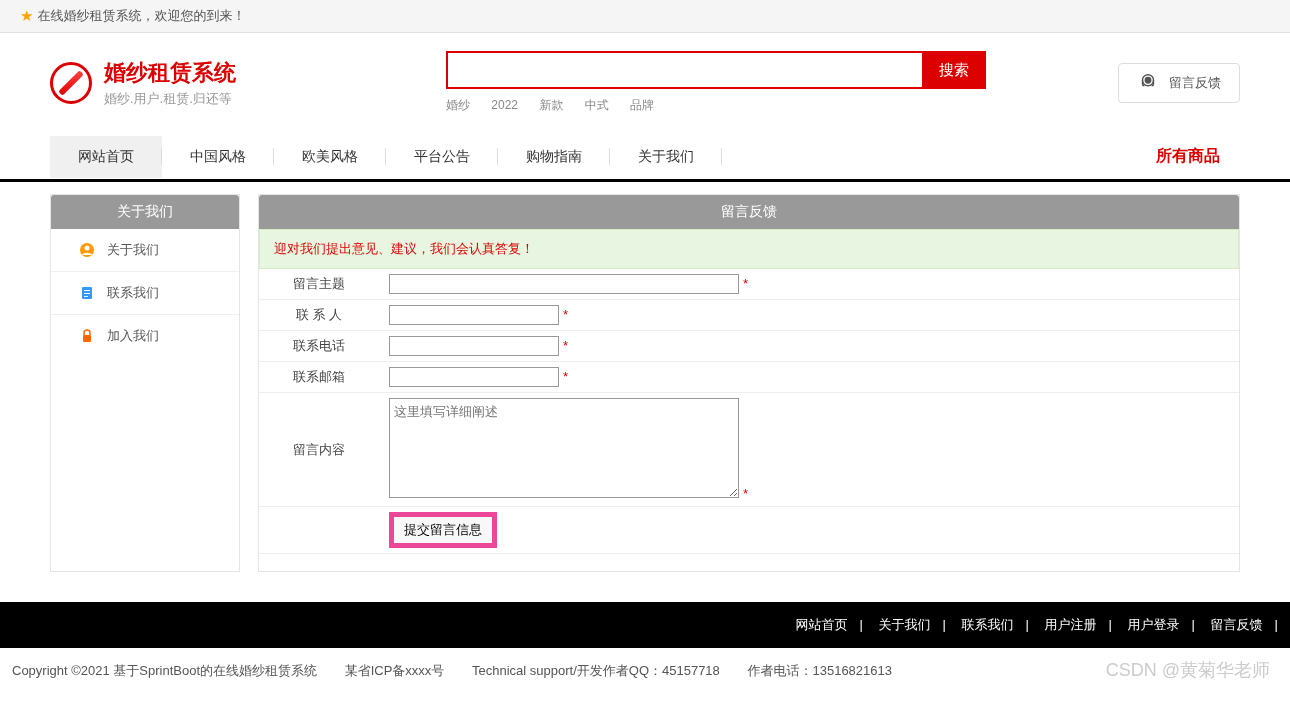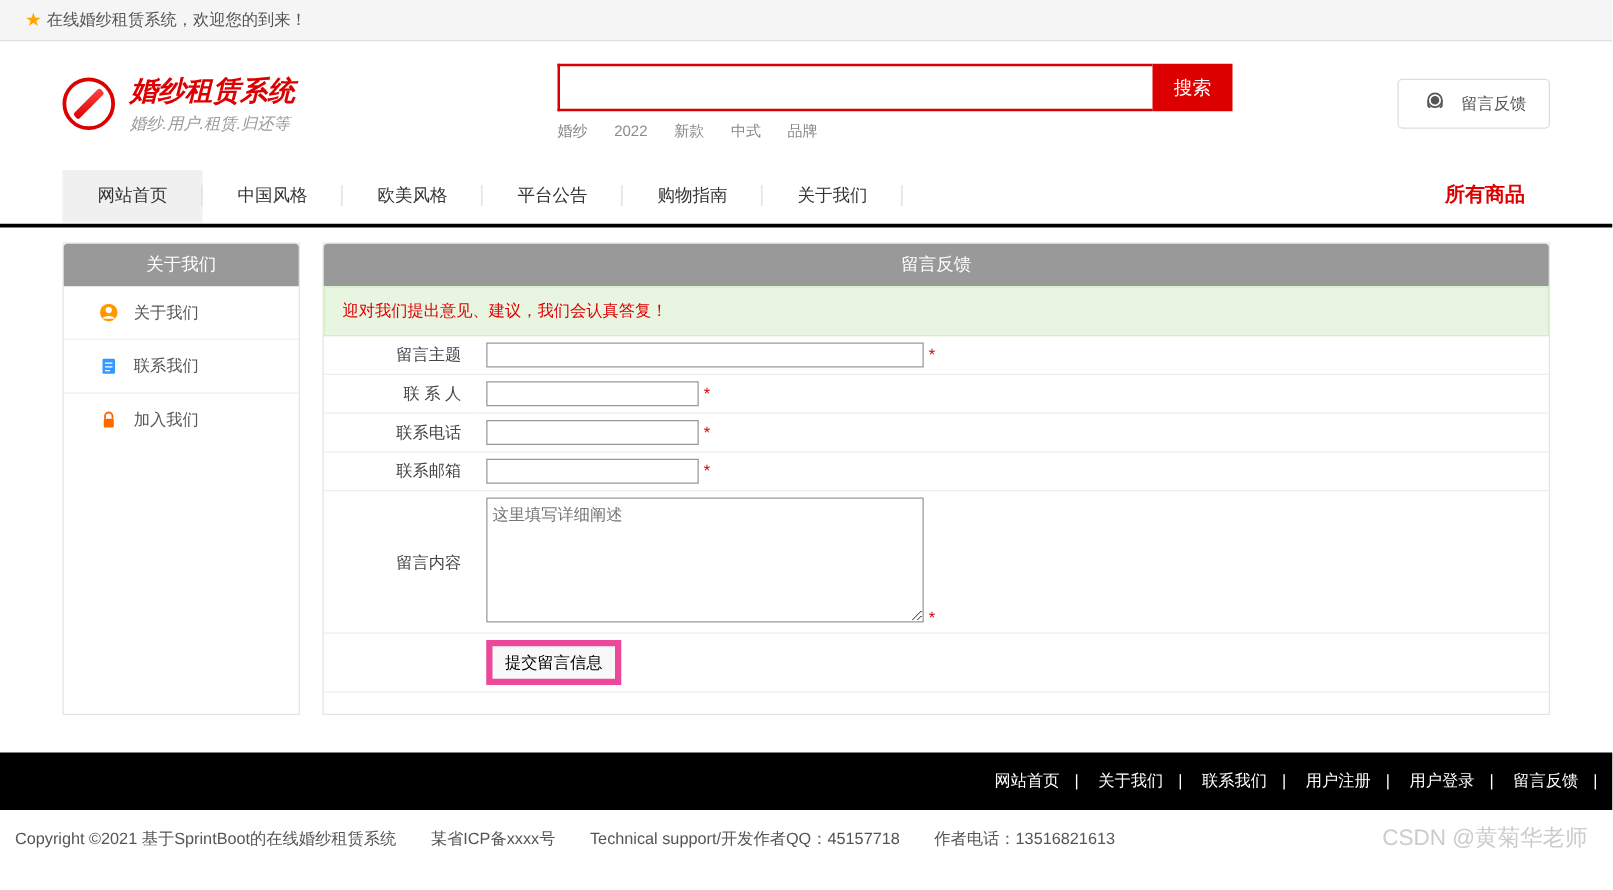--- a/index.html
+++ b/index.html
@@ -8,21 +8,21 @@
     
     .top-bar { background: #f5f5f5; border-bottom: 1px solid #e0e0e0; padding: 7px 20px; display: flex; justify-content: space-between; align-items: center; }
     .top-bar-left { display: flex; align-items: center; color: #555; }
     .star-icon { color: #ffa500; margin-right: 4px; font-size: 15px; }
     .top-bar-right { color: #888; font-size: 12px; }
     .top-bar-right a { color: #888; text-decoration: none; }
     .top-bar-right .sep { margin: 0 4px; color: #ccc; }
     
     
     .header { display: flex; align-items: center; padding: 18px 50px 10px 50px; gap: 30px; }
-    .logo-section { display: flex; align-items: center; gap: 12px; font-style: italic; }
+    .logo-section { display: flex; align-items: center; gap: 12px; }
     .logo-icon { width: 42px; height: 42px; border: 3px solid #d00; border-radius: 50%; position: relative; display: flex; align-items: center; justify-content: center; }
     .logo-icon::after { content: ''; position: absolute; width: 30px; height: 6px; background: linear-gradient(45deg, #d00, #f44); transform: rotate(-45deg); border-radius: 2px; }
     .logo-text { display: flex; flex-direction: column; }
     .logo-title { color: #d00; font-size: 22px; font-weight: bold; }
     .logo-sub { color: #999; font-size: 13px; margin-top: 2px; }
     
     .search-section { flex: 1; max-width: 540px; margin-left: 180px; }
     .search-box { display: flex; justify-content: space-between; }
     .search-input { flex: 1; height: 38px; border: 2px solid #d00; border-right: none; padding: 0 10px; font-size: 14px; outline: none; }
     .search-btn { width: 64px; height: 38px; background: #d00; color: #fff; border: none; font-size: 15px; cursor: pointer; }
@@ -51,21 +51,21 @@
     .sidebar-icon { width: 16px; height: 16px; display: inline-flex; align-items: center; justify-content: center; }
     
     
     .content { flex: 1; border: 1px solid #e5e5e5; background: #fff; }
     .content-header { background: #999; color: #fff; text-align: center; padding: 8px; font-size: 14px; border-radius: 3px 3px 0 0; }
     .notice { background: #e8f5e0; color: #d00; padding: 10px 14px; font-size: 13px; border: 1px solid #d5edc5; margin: 0; }
     
     .form-table { width: 100%; border-collapse: collapse; }
     .form-table tr { border-bottom: 1px solid #eee; }
     .form-table td { padding: 5px 10px; font-size: 13px; vertical-align: middle; }
-    .form-table td:first-child { width: 120px; text-align: right; color: #444; }
+    .form-table td:first-child { width: 120px; text-align: center; color: #444; }
     .form-input { border: 1px solid #999; height: 20px; padding: 0 4px; font-size: 12px; }
     .form-input.wide { width: 350px; }
     .form-input.narrow { width: 170px; }
     .form-textarea { border: 1px solid #999; width: 350px; height: 100px; padding: 4px; font-size: 13px; font-family: inherit; resize: both; }
     .required { color: #d00; margin-left: 4px; }
     .submit-btn { border: 5px solid #ec4899; background: #f8f8f8; padding: 4px 10px; cursor: pointer; font-size: 13px; }
     
     
     .footer-nav { background: #000; color: #fff; text-align: right; padding: 14px 0; font-size: 13px; }
     .footer-nav a { color: #fff; text-decoration: none; }

